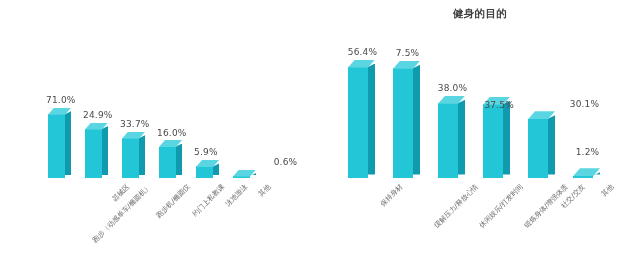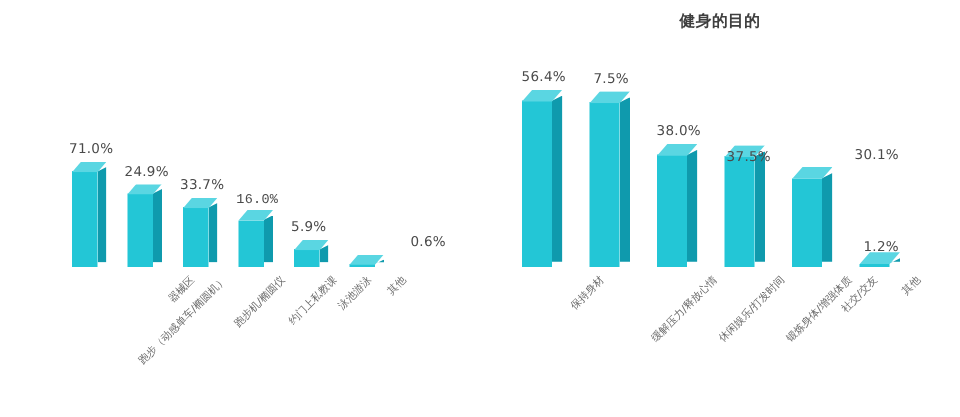--- a/index.html
+++ b/index.html
@@ -142,21 +142,21 @@
           </div>
           <div class="bar-label" style="left: 120px; bottom: 80.7267px; width: 29px; text-align: center;">33.7%</div>
           <div class="cat-label" style="left: 141px; top: 152px;">跑步机/椭圆仪</div>
           <div class="bar-slot" style="left: 159px; width: 23px;">
             <div class="bar3d" style="width: 23px; height: 37.4667px; bottom: 32px;">
               <div class="bar-side" style="left: 17px; bottom: 3px; width: 6px; height: 31.4667px; background: rgb(15, 154, 173); clip-path: polygon(0px 3px, 100% 0px, 100% calc(100% + 0px), 0px 100%);"></div>
               <div class="bar-front" style="width: 17px; height: 31.4667px; background: rgb(35, 198, 214);"></div>
               <div class="bar-top" style="left: 0px; bottom: 30.9667px; width: 23px; height: 7px; background: rgb(90, 214, 226); clip-path: polygon(0px 100%, 6px 0px, 100% 0px, calc(100% - 6px) 100%);"></div>
             </div>
           </div>
-          <div class="bar-label" style="left: 157px; bottom: 72.4667px; width: 29px; text-align: center; font-family: Liberation Mono, monospace;">16.0%</div>
+          <div class="bar-label" style="left: 157px; bottom: 72.4667px; width: 29px; text-align: right;">16.0%</div>
           <div class="cat-label" style="left: 178px; top: 152px;">约门上私教课</div>
           <div class="bar-slot" style="left: 196px; width: 23px;">
             <div class="bar3d" style="width: 23px; height: 17.6033px; bottom: 32px;">
               <div class="bar-side" style="left: 17px; bottom: 3px; width: 6px; height: 11.6033px; background: rgb(15, 154, 173); clip-path: polygon(0px 3px, 100% 0px, 100% calc(100% + 0px), 0px 100%);"></div>
               <div class="bar-front" style="width: 17px; height: 11.6033px; background: rgb(35, 198, 214);"></div>
               <div class="bar-top" style="left: 0px; bottom: 11.1033px; width: 23px; height: 7px; background: rgb(90, 214, 226); clip-path: polygon(0px 100%, 6px 0px, 100% 0px, calc(100% - 6px) 100%);"></div>
             </div>
           </div>
           <div class="bar-label" style="left: 194px; bottom: 52.6033px; width: 29px; text-align: left;">5.9%</div>
           <div class="cat-label" style="left: 215px; top: 152px;">泳池游泳</div>
@@ -222,19 +222,19 @@
           </div>
           <div class="bar-label" style="left: 206px; bottom: 101.197px; width: 33px; text-align: center; margin-left: 42px;">30.1%</div>
           <div class="cat-label" style="left: 230px; top: 152px;">社交/交友</div>
           <div class="bar-slot" style="left: 253px; width: 27px;">
             <div class="bar3d" style="width: 27px; height: 9.36px; bottom: 32px;">
               <div class="bar-side" style="left: 20px; bottom: 3.5px; width: 7px; height: 2.36px; background: rgb(15, 154, 173); clip-path: polygon(0px 3.5px, 100% 0px, 100% calc(100% + 0px), 0px 100%);"></div>
               <div class="bar-front" style="width: 20px; height: 2.36px; background: rgb(35, 198, 214);"></div>
               <div class="bar-top" style="left: 0px; bottom: 1.86px; width: 27px; height: 8px; background: rgb(90, 214, 226); clip-path: polygon(0px 100%, 7px 0px, 100% 0px, calc(100% - 7px) 100%);"></div>
             </div>
           </div>
-          <div class="bar-label" style="left: 251px; bottom: 40px; width: 33px; text-align: center;">1.2%</div>
+          <div class="bar-label" style="left: 251px; bottom: 53px; width: 33px; text-align: center;">1.2%</div>
           <div class="cat-label" style="left: 275px; top: 152px;">其他</div>
         </div>
     </div>
   </div>
 
 </div>
 
 </body></html>

